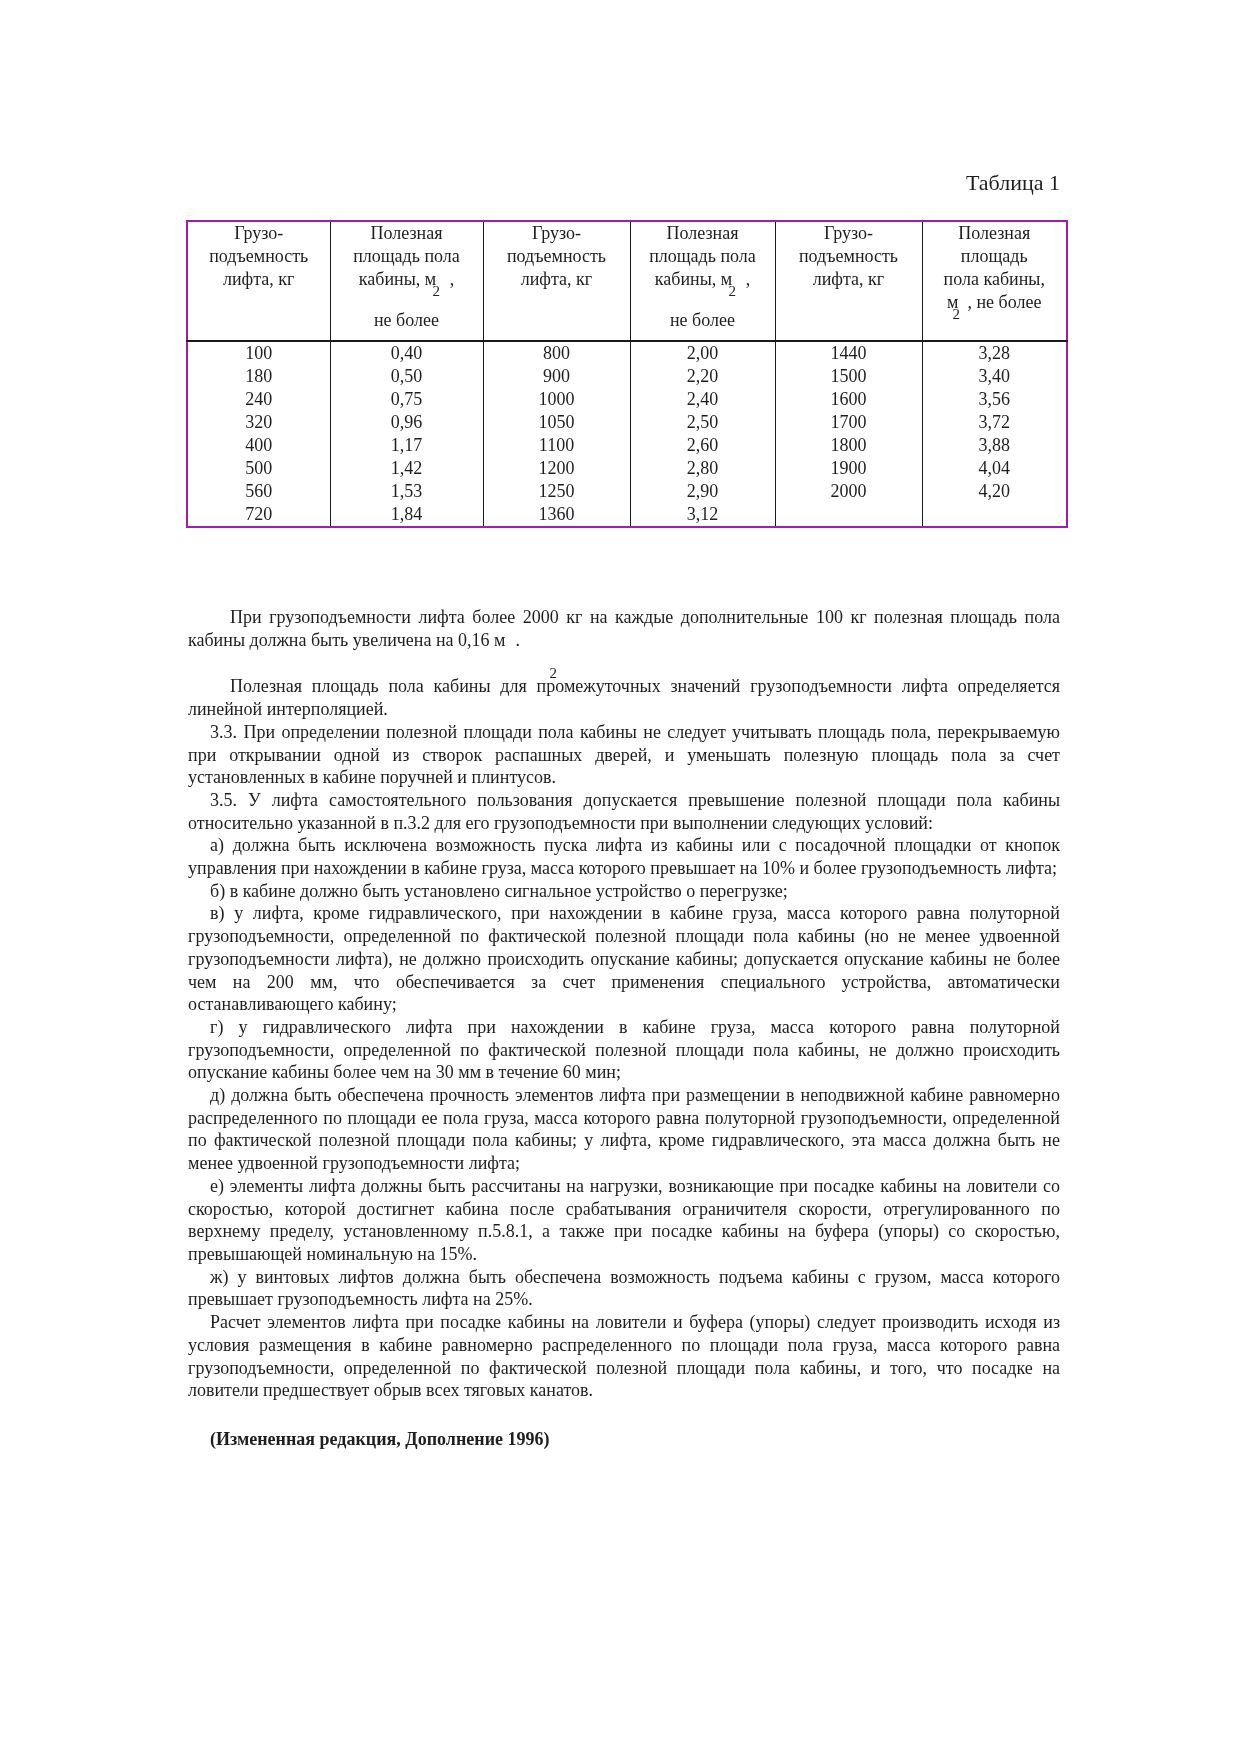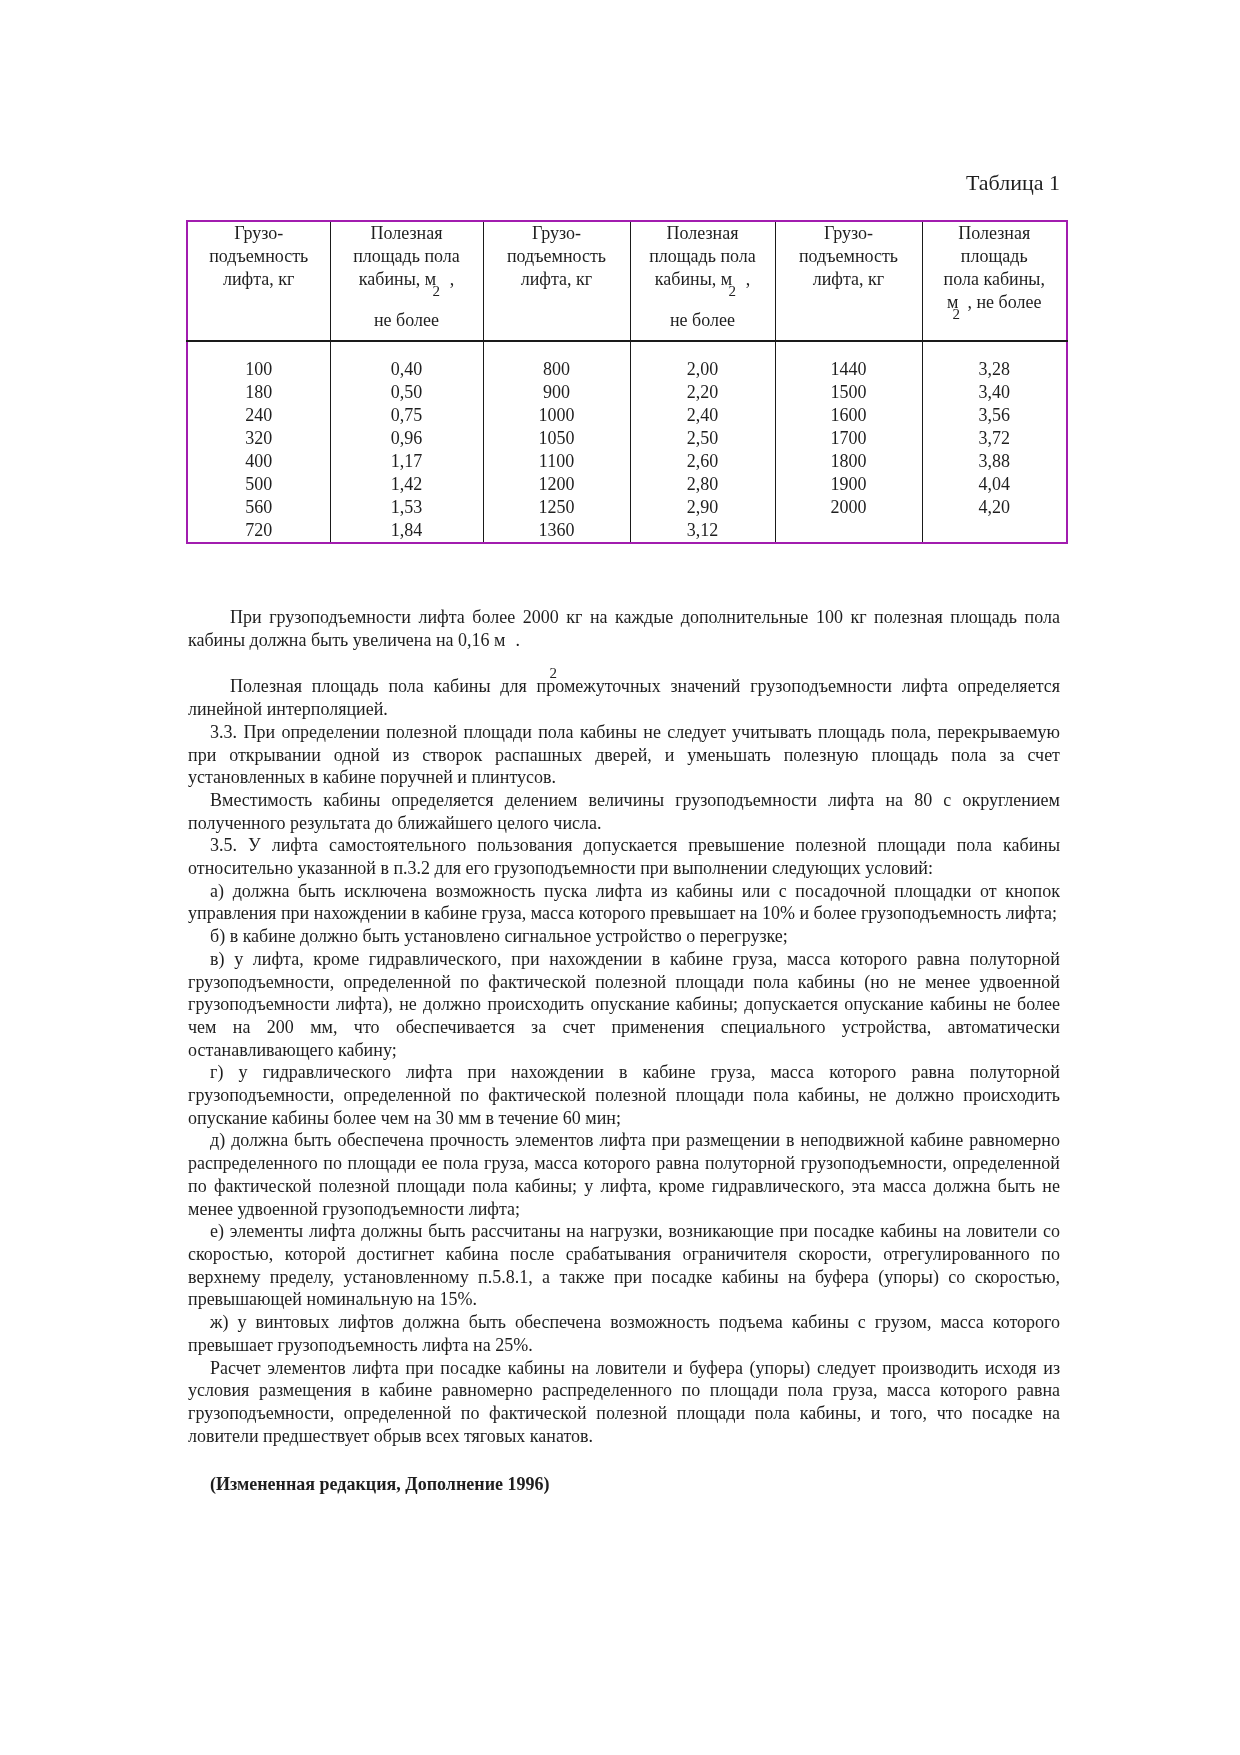--- a/index.html
+++ b/index.html
@@ -57,21 +57,21 @@
       position: relative;
     }
     table.data th:first-child { border-left: none; }
     table.data td {
       text-align: center;
       border-left: 1px solid #1a1a1a;
       padding: 0;
       height: 23px;
     }
     table.data td:first-child { border-left: none; }
-    table.data tbody tr:first-child td { padding-top: 16px; }
+    table.data tbody tr:first-child td { padding-top: 0; }
     .hdr-line { display: block; }
     .sup-wrap { position: relative; }
     .sub2 {
       position: absolute;
       font-size: 15px;
       line-height: 15px;
     }
     .bottom-note {
       position: absolute;
       left: 0;
@@ -241,21 +241,20 @@
         <td></td>
         <td></td>
       </tr>
     </tbody>
   </table>
 
   <div class="body-text">
     <p class="big-indent with-sub"><span>При грузоподъемности лифта более 2000 кг на каждые дополнительные 100 кг полезная площадь пола кабины должна быть увеличена на 0,16 м</span><span class="inline-sub"><span class="s">2</span></span><span>.</span></p>
     <p class="big-indent">Полезная площадь пола кабины для промежуточных значений грузоподъемности лифта определяется линейной интерполяцией.</p>
     <p>3.3. При определении полезной площади пола кабины не следует учитывать площадь пола, перекрываемую при открывании одной из створок распашных дверей, и уменьшать полезную площадь пола за счет установленных в кабине поручней и плинтусов.</p>
-    <p>Вместимость кабины определяется делением величины грузоподъемности лифта на 80 с округлением полученного результата до ближайшего целого числа.</p>
     <p>3.5. У лифта самостоятельного пользования допускается превышение полезной площади пола кабины относительно указанной в п.3.2 для его грузоподъемности при выполнении следующих условий:</p>
     <p>а) должна быть исключена возможность пуска лифта из кабины или с посадочной площадки от кнопок управления при нахождении в кабине груза, масса которого превышает на 10% и более грузоподъемность лифта;</p>
     <p>б) в кабине должно быть установлено сигнальное устройство о перегрузке;</p>
     <p>в) у лифта, кроме гидравлического, при нахождении в кабине груза, масса которого равна полуторной грузоподъемности, определенной по фактической полезной площади пола кабины (но не менее удвоенной грузоподъемности лифта), не должно происходить опускание кабины; допускается опускание кабины не более чем на 200 мм, что обеспечивается за счет применения специального устройства, автоматически останавливающего кабину;</p>
     <p>г) у гидравлического лифта при нахождении в кабине груза, масса которого равна полуторной грузоподъемности, определенной по фактической полезной площади пола кабины, не должно происходить опускание кабины более чем на 30 мм в течение 60 мин;</p>
     <p>д) должна быть обеспечена прочность элементов лифта при размещении в неподвижной кабине равномерно распределенного по площади ее пола груза, масса которого равна полуторной грузоподъемности, определенной по фактической полезной площади пола кабины; у лифта, кроме гидравлического, эта масса должна быть не менее удвоенной грузоподъемности лифта;</p>
     <p>е) элементы лифта должны быть рассчитаны на нагрузки, возникающие при посадке кабины на ловители со скоростью, которой достигнет кабина после срабатывания ограничителя скорости, отрегулированного по верхнему пределу, установленному п.5.8.1, а также при посадке кабины на буфера (упоры) со скоростью, превышающей номинальную на 15%.</p>
     <p>ж) у винтовых лифтов должна быть обеспечена возможность подъема кабины с грузом, масса которого превышает грузоподъемность лифта на 25%.</p>
     <p>Расчет элементов лифта при посадке кабины на ловители и буфера (упоры) следует производить исходя из условия размещения в кабине равномерно распределенного по площади пола груза, масса которого равна грузоподъемности, определенной по фактической полезной площади пола кабины, и того, что посадке на ловители предшествует обрыв всех тяговых канатов.</p>
     <p class="amendment">(Измененная редакция, Дополнение 1996)</p>

